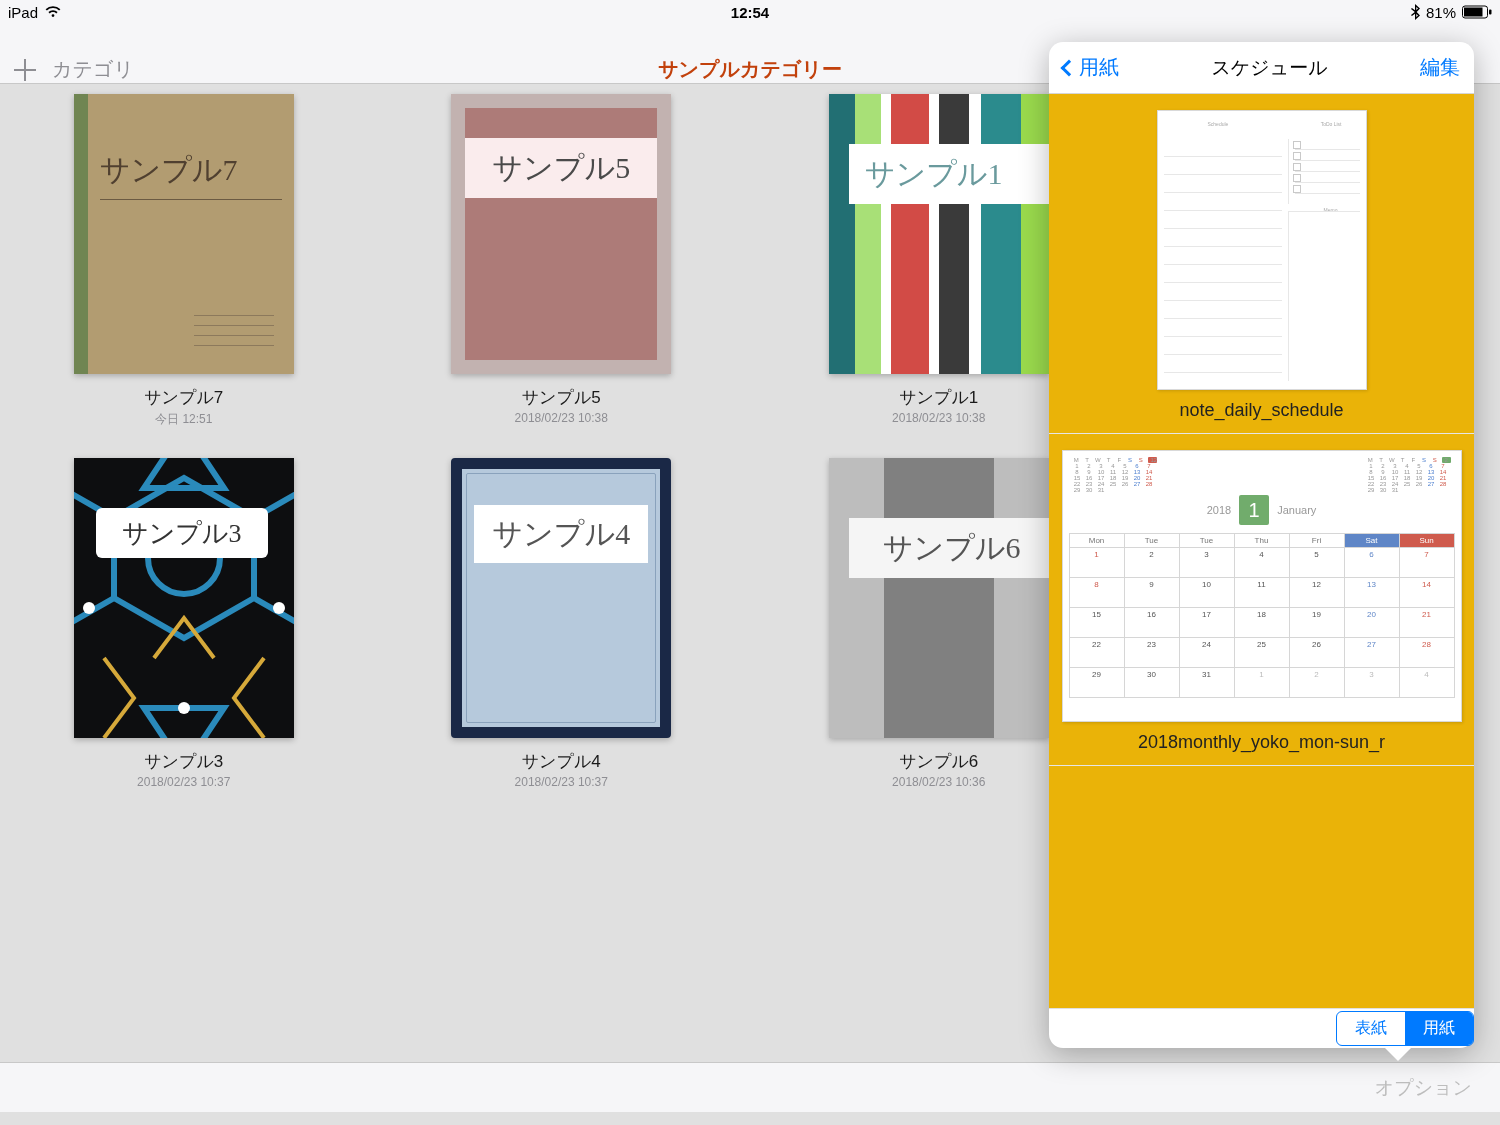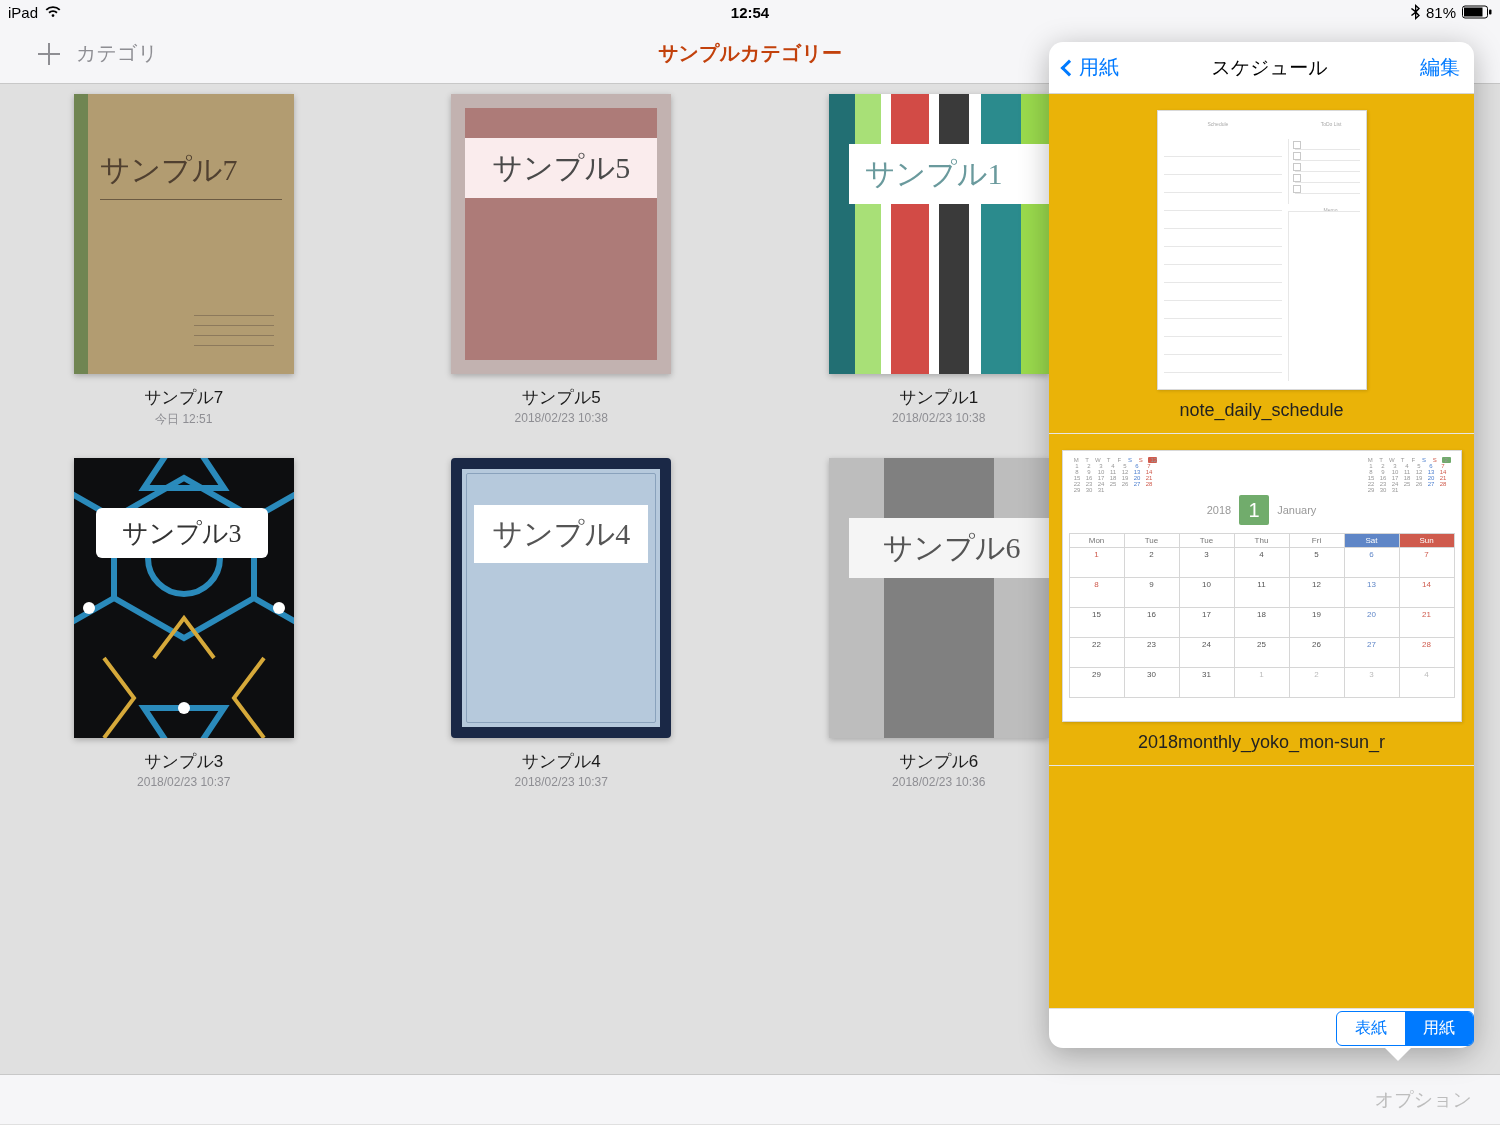--- a/index.html
+++ b/index.html
@@ -5,21 +5,21 @@
   * { box-sizing: border-box; margin: 0; padding: 0; }
   html, body { width: 1500px; height: 1125px; font-family: -apple-system, "Helvetica Neue", Arial, sans-serif; background: #e0e0e0; overflow: hidden; }
   
   
   .status-bar { height: 24px; background: #f6f6f8; display: flex; align-items: center; justify-content: space-between; padding: 0 8px; font-size: 15px; font-weight: 500; color: #000; }
   .status-left, .status-right { display: flex; align-items: center; gap: 6px; }
   .status-center { position: absolute; left: 50%; transform: translateX(-50%); font-weight: 600; }
   .wifi-icon, .bt-icon, .battery-icon { display: inline-flex; }
   
   
-  .top-nav { height: 60px; background: #f6f6f8; border-bottom: 1px solid #c8c8c8; display: flex; align-items: center; padding: 0 36px; position: relative; font-family: Liberation Serif, serif; }
+  .top-nav { height: 60px; background: #f6f6f8; border-bottom: 1px solid #c8c8c8; display: flex; align-items: flex-end; padding: 0 12px; position: relative; font-family: Liberation Serif, serif; }
   .nav-left { display: flex; align-items: center; gap: 14px; color: #8e8e93; font-size: 20px; }
   .plus-icon { width: 26px; height: 26px; position: relative; color: #8e8e93; }
   .plus-icon::before, .plus-icon::after { content: ""; position: absolute; background: #8e8e93; }
   .plus-icon::before { left: 12px; top: 2px; width: 2px; height: 22px; }
   .plus-icon::after { top: 12px; left: 2px; height: 2px; width: 22px; }
   .nav-title { position: absolute; left: 50%; transform: translateX(-50%); font-size: 20px; font-weight: 600; color: #c2410c; }
   
   
   .main-area { position: absolute; top: 84px; left: 0; right: 0; bottom: 50px; padding: 10px 45px 16px 45px; }
   .grid { display: grid; grid-template-columns: repeat(4, 1fr); gap: 30px 100px; }
@@ -52,21 +52,21 @@
   .cover-4 { background: #b6c9dc; border: 11px solid #1a2846; border-radius: 4px; position: relative; }
   .cover-4 .inner4 { position: absolute; inset: 4px; border: 1px solid #8aa2bc; border-radius: 2px; }
   .cover-4 .label4 { position: absolute; top: 36px; left: 12px; right: 12px; height: 58px; background: #fff; display: flex; align-items: center; justify-content: center; font-size: 30px; color: #555; font-family: "Comic Sans MS", cursive; }
   
   
   .cover-6 { background: #bdbdbd; position: relative; }
   .cover-6 .dark6 { position: absolute; top: 0; bottom: 0; left: 55px; width: 110px; background: #808080; }
   .cover-6 .label6 { position: absolute; top: 60px; left: 20px; right: 0; height: 60px; background: #f5f5f5; display: flex; align-items: center; justify-content: flex-start; padding-left: 34px; font-size: 30px; color: #555; font-family: "Comic Sans MS", cursive; }
   
   
-  .bottom-bar { position: absolute; bottom: 1px; left: 0; right: 0; height: 50px; background: #f6f6f8; border-top: 1px solid #c8c8c8; display: flex; align-items: center; justify-content: flex-end; padding: 0 28px; font-size: 19px; color: #bdbdbd; }
+  .bottom-bar { position: absolute; bottom: 13px; left: 0; right: 0; height: 50px; background: #f6f6f8; border-top: 1px solid #c8c8c8; display: flex; align-items: center; justify-content: flex-end; padding: 0 28px; font-size: 19px; color: #bdbdbd; }
   
   
   .popover { position: absolute; top: 42px; right: 26px; width: 425px; height: 1006px; background: #fff; border-radius: 14px; box-shadow: 0 6px 30px rgba(0,0,0,0.28); display: flex; flex-direction: column; }
   .popover::after { content: ""; position: absolute; bottom: -13px; right: 62px; width: 0; height: 0; border-left: 14px solid transparent; border-right: 14px solid transparent; border-top: 14px solid #fff; }
   .pop-header { height: 52px; display: flex; align-items: center; justify-content: space-between; padding: 0 14px; border-bottom: 1px solid #d6d6d6; }
   .pop-back { display: flex; align-items: center; color: #007aff; font-size: 20px; }
   .chevron-left { display: inline-block; width: 12px; height: 12px; border-left: 3px solid #007aff; border-bottom: 3px solid #007aff; transform: rotate(45deg); margin-right: 4px; }
   .pop-title { font-size: 19px; font-weight: 400; }
   .pop-edit { color: #007aff; font-size: 20px; }
   .pop-body { flex: 1; overflow: auto; background:#eab308; }

